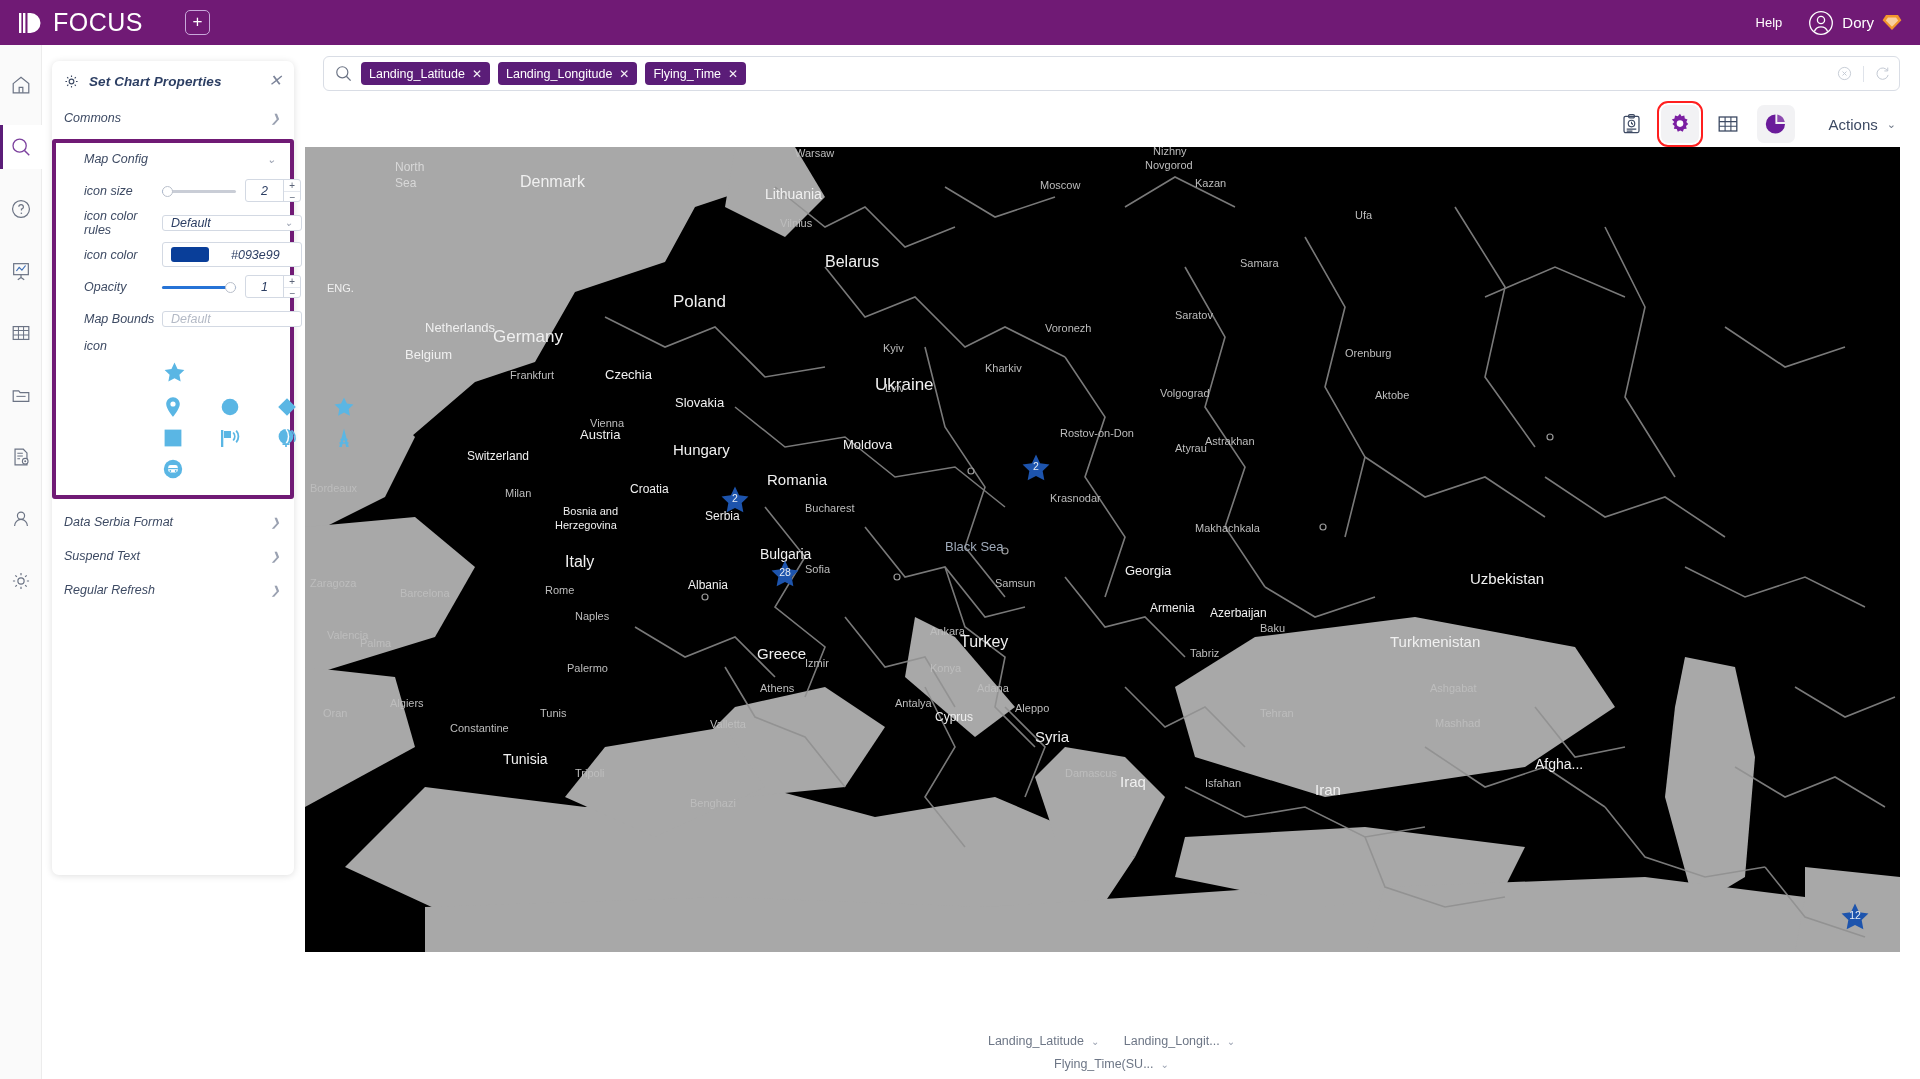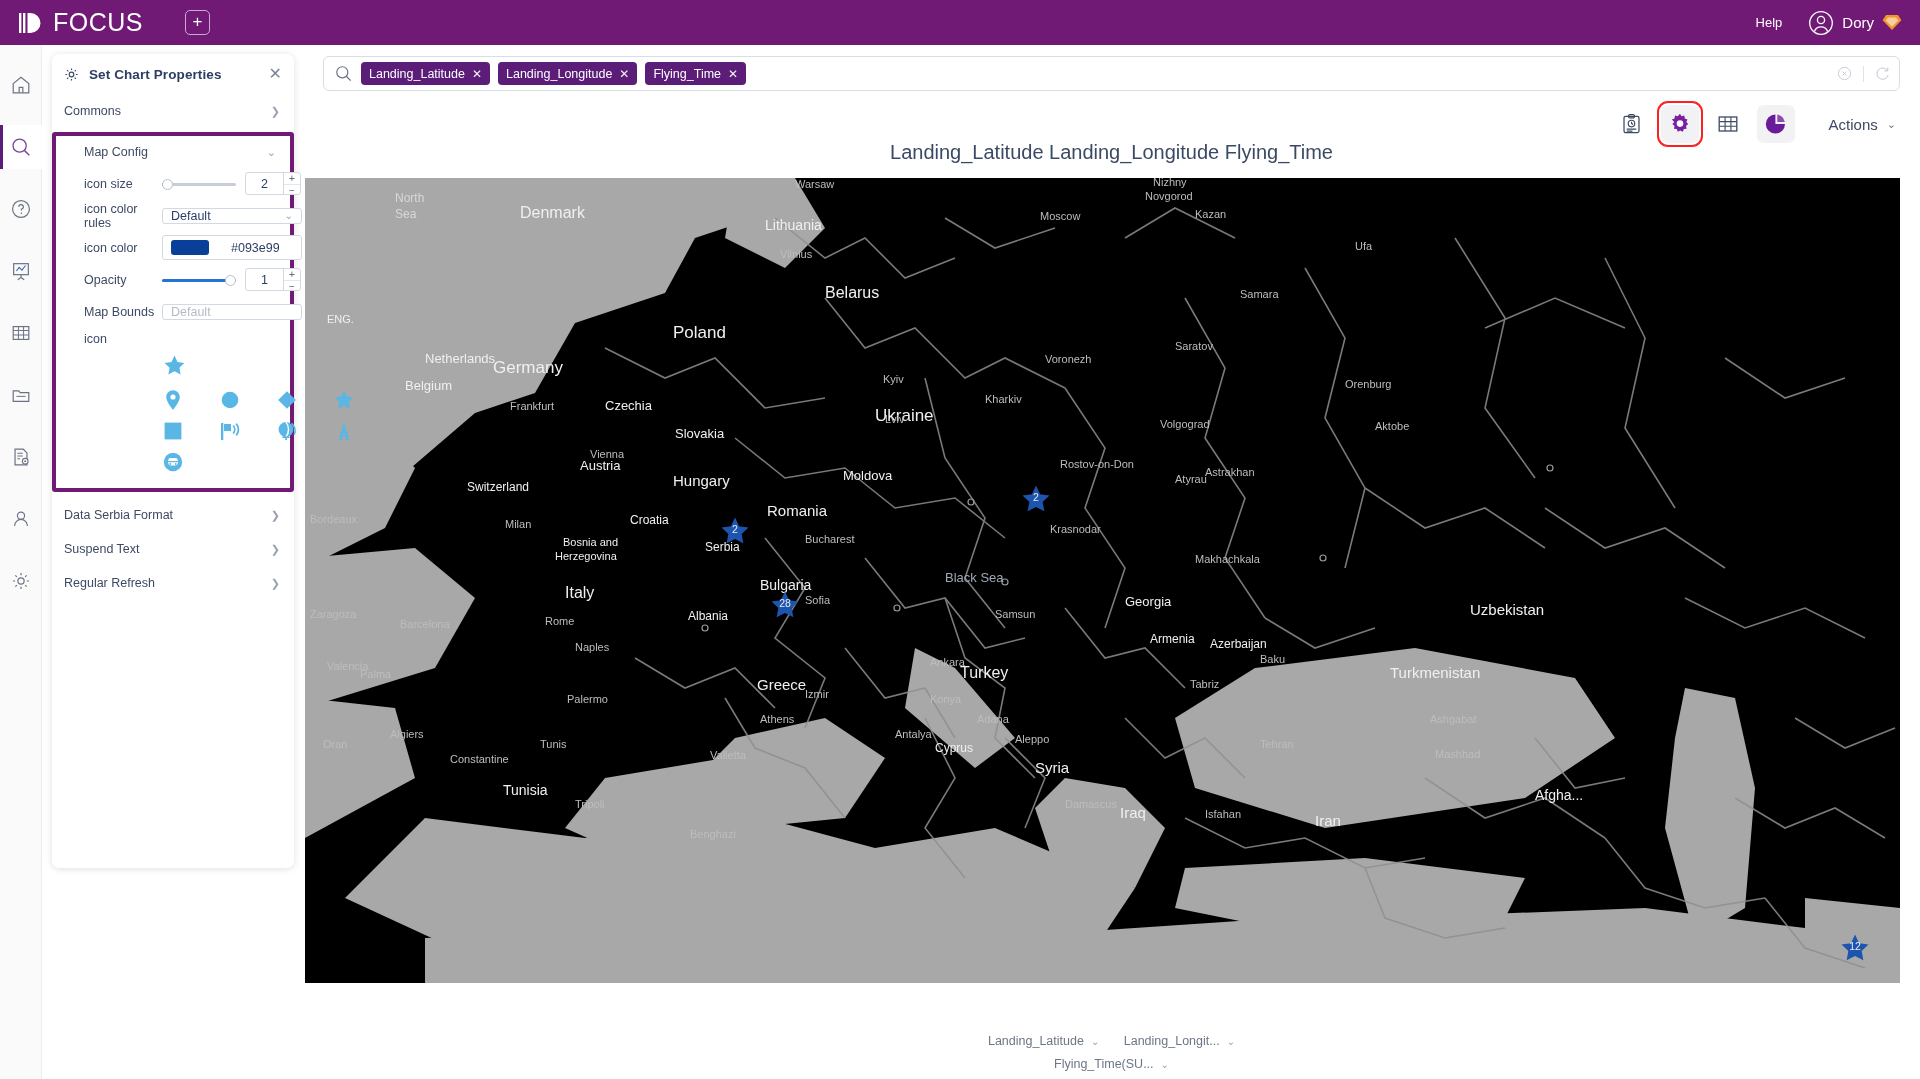--- a/index.html
+++ b/index.html
@@ -44,24 +44,25 @@
     justify-content: center; cursor: pointer; position: relative;
   }
   .rail-item.active { background: #ffffff; }
   .rail-item.active::before {
     content: ""; position: absolute; left: 0; top: 0; bottom: 0;
     width: 3px; background: #5b1d78;
   }
 
   
   .panel {
-    position: absolute; left: 52px; top: 54px; width: 242px; height: 814px;
+    position: absolute; left: 52px; top: 61px; width: 242px; height: 814px;
     background: #fff; border-radius: 7px;
     box-shadow: 0 1px 7px rgba(0,0,0,.13);
     z-index: 20;
+    font-style: italic;
   }
   .panel-head {
     height: 40px; display: flex; align-items: center; gap: 9px;
     padding: 0 12px 0 11px;
   }
   .panel-title {
     font-size: 13.5px; font-weight: bold; color: #2c3e63; letter-spacing: .1px;
   }
   .panel-close {
     margin-left: auto; color: #7c8499; font-size: 16px;
@@ -524,21 +525,20 @@
         <path d="M11.4 2.4a9.6 9.6 0 1 0 9.6 9.6h-9.6z" fill="#6a1b9a"></path>
         <path d="M13.3 2.6a9.6 9.6 0 0 1 7.5 7.5h-7.5z" fill="#8e4bb0"></path>
       </svg>
     </div>
     <div class="actions">
       <span>Actions</span>
       <span style="font-size:11px;color:#6d7686">⌄</span>
     </div>
   </div>
 
-  <div class="chart-title">Landing_Latitude Landing_Longitude Flying_Time</div>
 
   <div class="mapwrap">
     <svg width="1595" height="805" viewBox="0 0 1595 805">
       <rect width="1595" height="805" fill="#000000"></rect>
 
       <g fill="#a8a8a8" stroke="none">
 
         <path d="M0 0 h470 l-20 40 -60 20 -30 55 -90 30 -40 70 -60 20 -70 60 -100 20z"></path>
 
         <path d="M0 260 l70 -10 40 40 -30 60 -80 40 z"></path>

